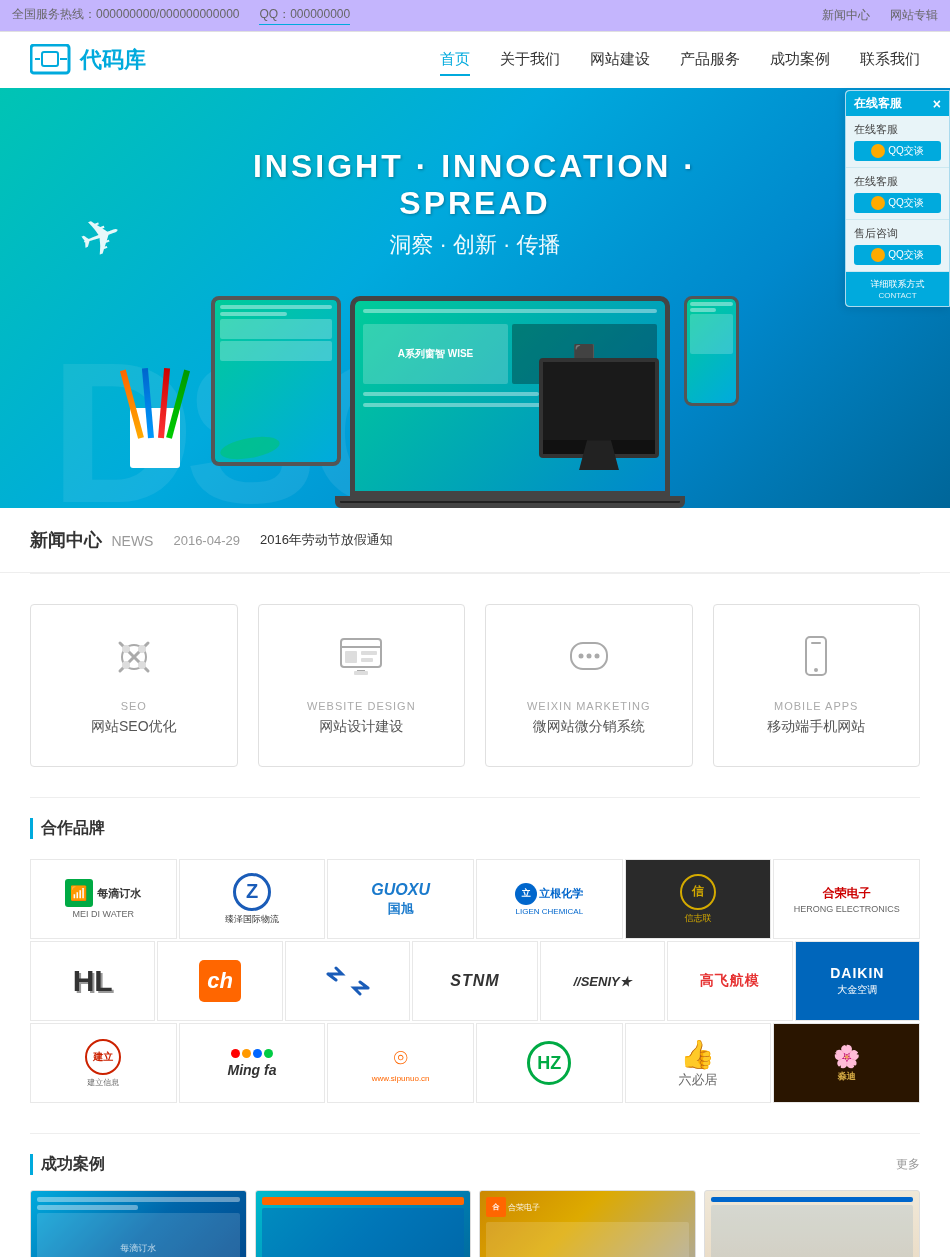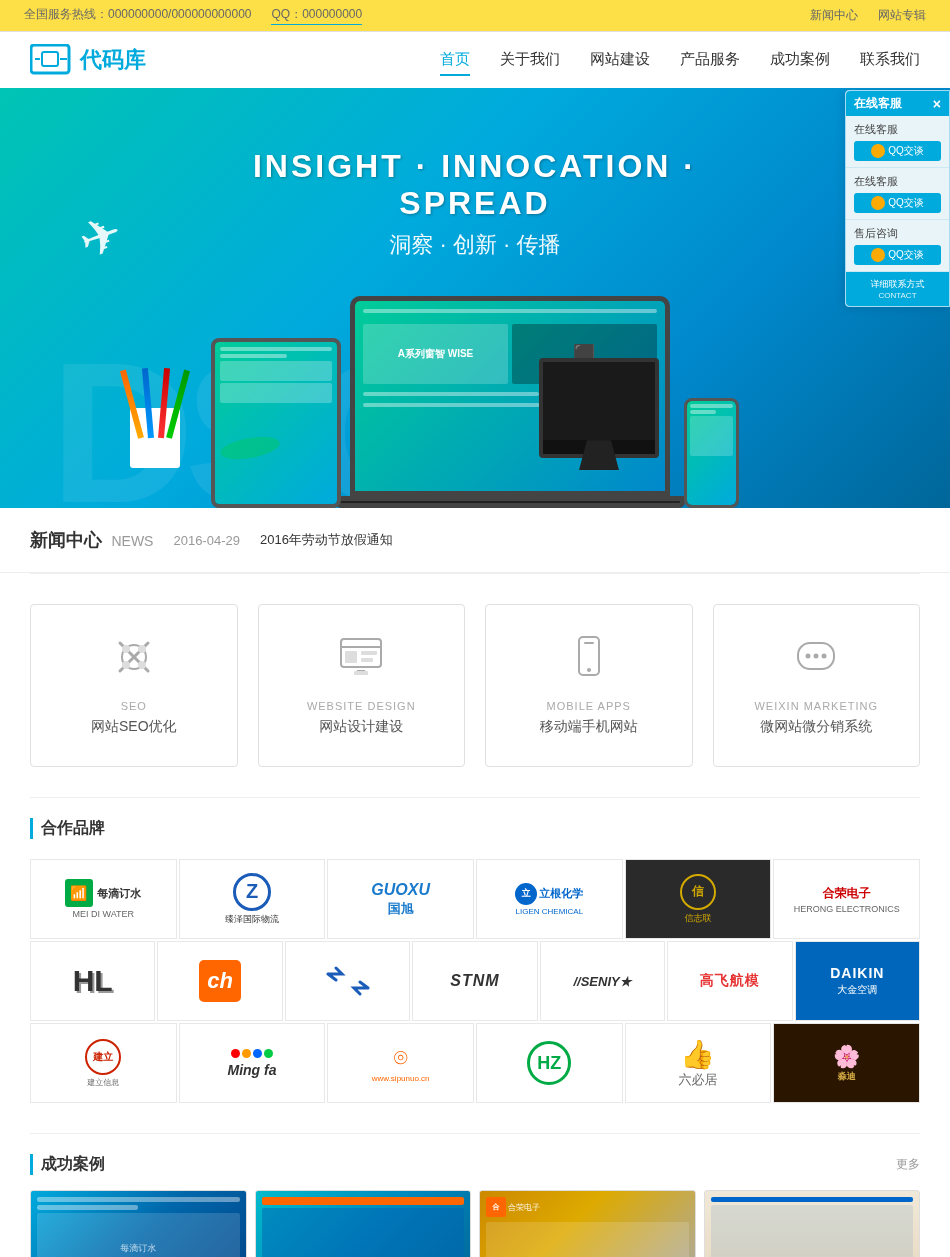--- a/index.html
+++ b/index.html
@@ -1,22 +1,22 @@
 <!DOCTYPE html>
 <html><head>
   <meta charset="utf-8">
   <style>
     * { margin: 0; padding: 0; box-sizing: border-box; }
     body { font-family: 'Microsoft YaHei', Arial, sans-serif; width: 950px; background: #fff; overflow-x: hidden; }
 
     
     .top-bar {
-      background: #fde047;
+      background: #c4b5fd;
       border-bottom: 1px solid #e0e0e0;
-      padding: 6px 24px;
+      padding: 6px 12px;
       display: flex;
       justify-content: space-between;
       align-items: center;
       font-size: 12px;
       color: #666;
     }
     .top-bar-left { display: flex; gap: 20px; }
     .top-bar-right { display: flex; gap: 20px; }
     .top-bar a { color: #666; text-decoration: none; }
     .qq-link { color: #00aadd; border-bottom: 1px solid #00aadd; padding-bottom: 1px; }
@@ -87,21 +87,21 @@
       left: 50px;
       letter-spacing: -10px;
       z-index: 0;
     }
     .hero-devices {
       position: absolute;
       bottom: 0;
       left: 50%;
       transform: translateX(-50%);
       display: flex;
-      align-items: flex-end;
+      align-items: flex-start;
       gap: 4px;
       z-index: 2;
     }
     
     .device-tablet {
       width: 130px;
       height: 170px;
       background: #222;
       border-radius: 8px;
       border: 4px solid #555;
@@ -539,39 +539,39 @@
           <line x1="18" y1="36" x2="26" y2="36" stroke="#aaa" stroke-width="2"></line>
           <rect x="15" y="36" width="14" height="4" rx="1" fill="#ddd"></rect>
         </svg>
     </div>
     <div class="service-name-en">WEBSITE DESIGN</div>
     <div class="service-name-cn">网站设计建设</div>
   </div>
   <div class="service-card">
     <div class="service-icon">
       <svg width="44" height="44" viewBox="0 0 44 44">
-          <rect x="12" y="2" width="20" height="38" rx="4" fill="none" stroke="#aaa" stroke-width="2"></rect>
-          <circle cx="22" cy="35" r="2" fill="#aaa"></circle>
-          <line x1="18" y1="8" x2="26" y2="8" stroke="#aaa" stroke-width="2" stroke-linecap="round"></line>
-        </svg>
-    </div>
-    <div class="service-name-en">MOBILE APPS</div>
-    <div class="service-name-cn">移动端手机网站</div>
-  </div>
-  <div class="service-card">
-    <div class="service-icon">
-      <svg width="44" height="44" viewBox="0 0 44 44">
           <rect x="4" y="8" width="36" height="26" rx="12" fill="none" stroke="#aaa" stroke-width="2"></rect>
           <circle cx="14" cy="21" r="2.5" fill="#aaa"></circle>
           <circle cx="22" cy="21" r="2.5" fill="#aaa"></circle>
           <circle cx="30" cy="21" r="2.5" fill="#aaa"></circle>
         </svg>
     </div>
     <div class="service-name-en">WEIXIN MARKETING</div>
     <div class="service-name-cn">微网站微分销系统</div>
+  </div>
+  <div class="service-card">
+    <div class="service-icon">
+      <svg width="44" height="44" viewBox="0 0 44 44">
+          <rect x="12" y="2" width="20" height="38" rx="4" fill="none" stroke="#aaa" stroke-width="2"></rect>
+          <circle cx="22" cy="35" r="2" fill="#aaa"></circle>
+          <line x1="18" y1="8" x2="26" y2="8" stroke="#aaa" stroke-width="2" stroke-linecap="round"></line>
+        </svg>
+    </div>
+    <div class="service-name-en">MOBILE APPS</div>
+    <div class="service-name-cn">移动端手机网站</div>
   </div>
 </div>
 
 <div class="section-divider"></div>
 
 <div class="partners-section">
   <div class="section-title">合作品牌</div>
 
   <div class="partners-grid" style="grid-template-columns: repeat(6,1fr); margin-bottom:2px;">
 

